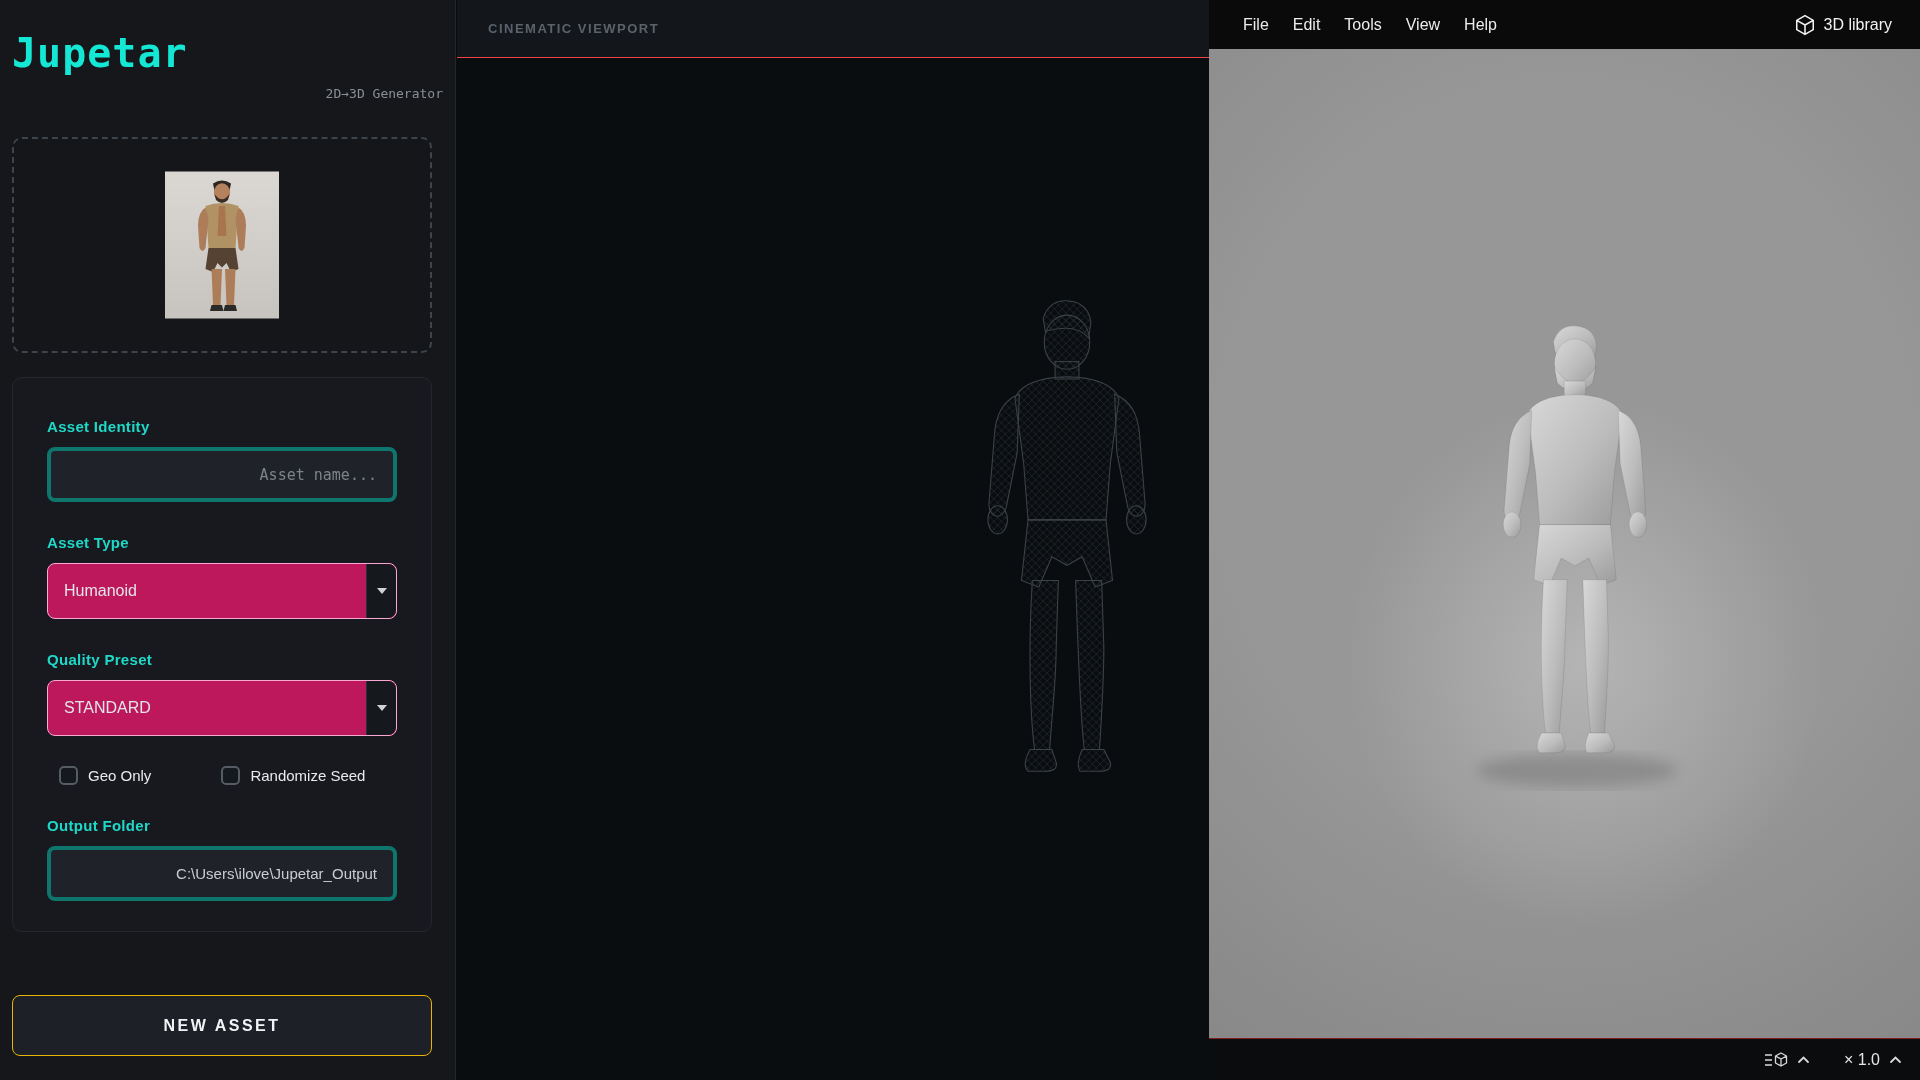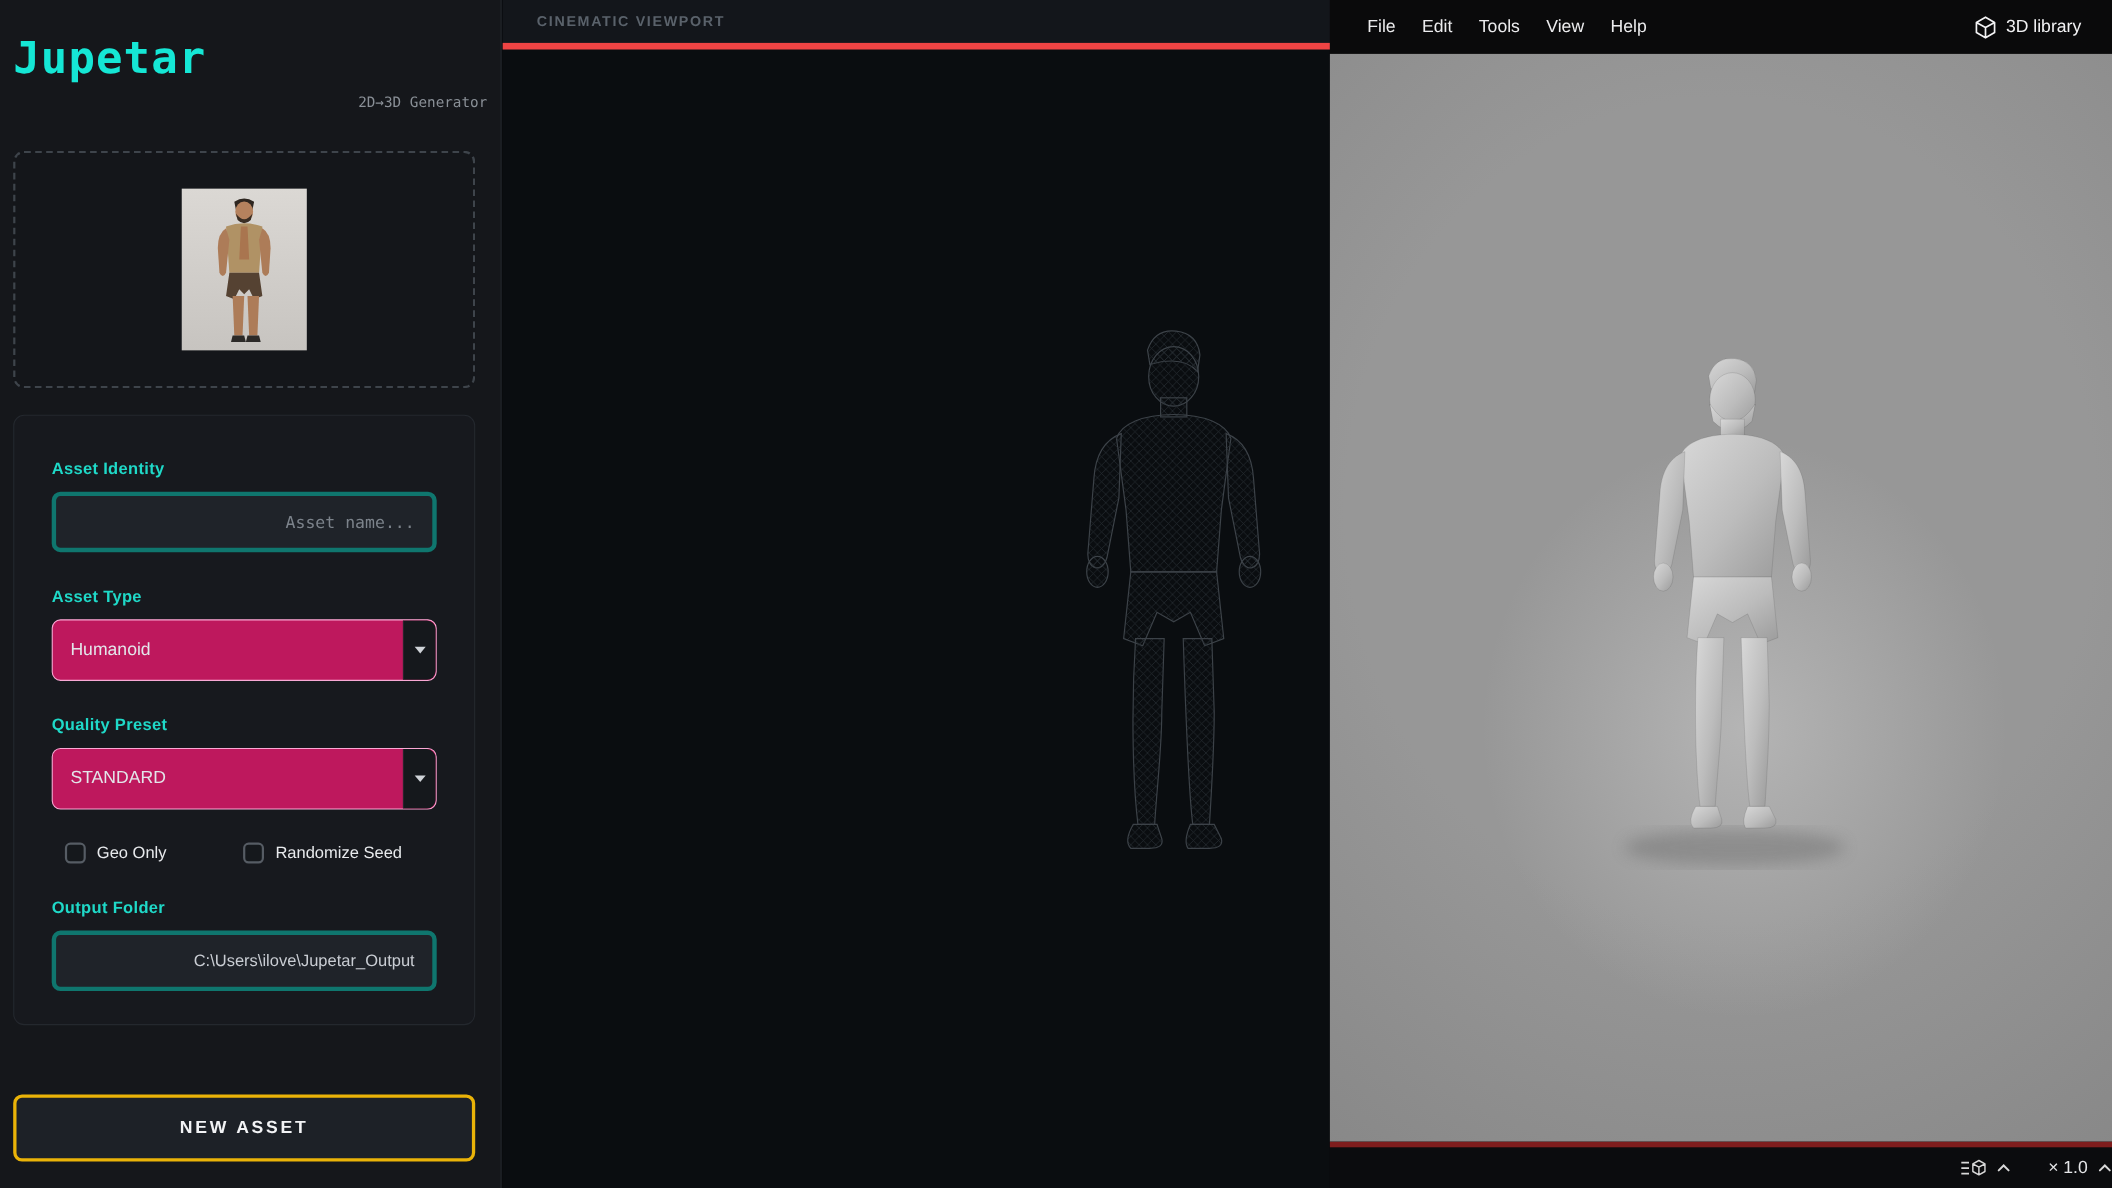--- a/index.html
+++ b/index.html
@@ -39,52 +39,52 @@
   .caret-tri { width:0; height:0; border-left:5px solid transparent;
                border-right:5px solid transparent; border-top:6px solid #cfd3d8; }
 
   .check-row { display:flex; align-items:center; gap:70px; margin-top:30px;padding-left:12px; }
   .check-item { display:flex; align-items:center; gap:10px; cursor:pointer; }
   .checkbox { width:19px; height:19px; border:2px solid #565c64; border-radius:5px;
               background:#15181c; }
   .check-label { color:#e8eaed; font-size:15px; }
 
   .new-asset-btn { display:block; margin-top:63px; width:420px; height:61px;
-                   background:#1d2127; border:3px solid #eab308; border-radius:8px;
+                   background:#1d2127; border:1px solid #eab308; border-radius:8px;
                    color:#f2f3f5; font-weight:bold; font-size:16px; letter-spacing:2.5px;
                    cursor:pointer; font-family:"Liberation Sans", sans-serif; }
 
   
   .cinematic { position:absolute; left:457px; top:0; width:752px; height:1080px;
                background:#0a0d10; }
-  .cine-header { position:absolute; left:0; top:0; width:100%; height:45px;
-                 background:#13161b; border-bottom:6px solid #ef4444;
+  .cine-header { position:absolute; left:0; top:0; width:100%; height:58px;
+                 background:#13161b; border-bottom:1px solid #ef4444;
                  display:flex; align-items:center; padding-left:31px; }
   .cine-title { color:#5a626b; font-size:13px; font-weight:bold; letter-spacing:1.5px; }
   .wire-fig { position:absolute; left:480px; top:285px; width:260px; height:552px; }
 
   
   .rightpanel { position:absolute; left:1209px; top:0; width:711px; height:1080px; }
   .menubar { position:absolute; left:0; top:0; width:100%; height:49px; background:#0a0a0b;
              display:flex; align-items:center; padding:0 28px 0 22px; }
   .menu-item { color:#ececee; font-size:16px; padding:6px 12px; cursor:pointer; border-radius:4px; }
   .menu-spacer { flex:1; }
   .library-btn { display:flex; align-items:center; gap:8px; color:#f2f2f4; font-size:16px;
                  cursor:pointer; }
 
   .viewport3d { position:absolute; left:0; top:49px; width:711px; height:989px;
                 background:
                   radial-gradient(48% 38% at 53% 62%, rgba(205,205,205,.55), rgba(205,205,205,0) 70%),
                   radial-gradient(120% 95% at 50% 42%, #979797 40%, #7d7d7d 100%); }
   .clay-fig { position:absolute; left:248px; top:228px; width:236px; height:570px; }
 
   .statusbar { position:absolute; left:0; top:1038px; width:100%; height:42px;
-               background:#0b0c0e; border-top:5px solid #7f1d1d;
+               background:#0b0c0e; border-top:1px solid #7f1d1d;
                display:flex; align-items:center; justify-content:flex-end; gap:34px;
-               }
+               padding-right:18px; }
   .sb-group { display:flex; align-items:center; gap:9px; cursor:pointer; }
   .sb-text { color:#e4e5e7; font-size:16px; }
 </style>
 </head>
 <body>
 
 <div class="app">
 
   <aside class="sidebar">
     <div class="brand-title">Jupetar</div>

